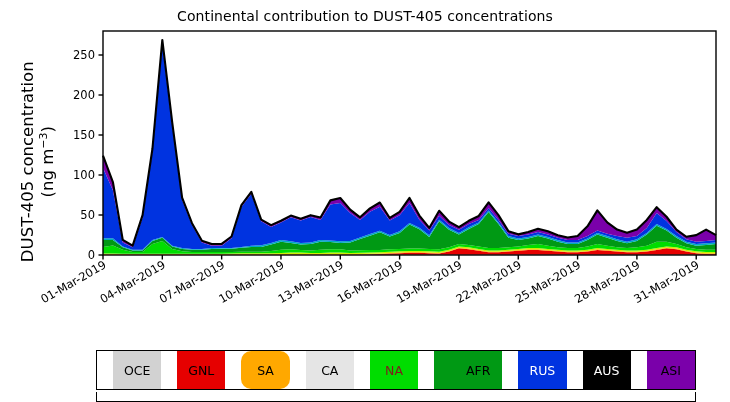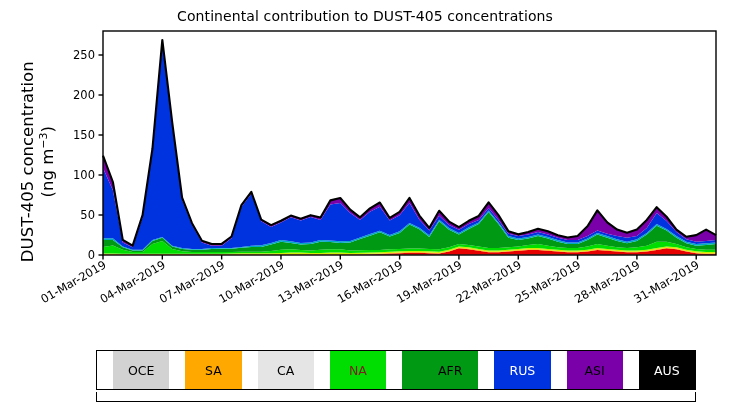--- a/index.html
+++ b/index.html
@@ -75,23 +75,24 @@
       <line x1="577.5806451612902" y1="255" x2="577.5806451612902" y2="259.5" stroke="#000" stroke-width="1.4"></line>
       <text x="0" y="0" text-anchor="end" class="xtickl" transform="translate(581.6,267) rotate(-30)">25-Mar-2019</text>
       <line x1="636.9032258064516" y1="255" x2="636.9032258064516" y2="259.5" stroke="#000" stroke-width="1.4"></line>
       <text x="0" y="0" text-anchor="end" class="xtickl" transform="translate(640.9,267) rotate(-30)">28-Mar-2019</text>
       <line x1="696.2258064516129" y1="255" x2="696.2258064516129" y2="259.5" stroke="#000" stroke-width="1.4"></line>
       <text x="0" y="0" text-anchor="end" class="xtickl" transform="translate(700.2,267) rotate(-30)">31-Mar-2019</text>
     </svg>
 
   <div class="legend-wrap">
       <div class="lg-cell" style="background: rgb(210, 210, 210); color: rgb(0, 0, 0);">OCE</div>
-      <div class="lg-cell" style="background: rgb(255, 168, 0); color: rgb(0, 0, 0);">SA</div>
+      <div class="lg-cell" style="background: rgb(230, 0, 0); color: rgb(0, 0, 0);">GNL</div>
+      <div class="lg-cell" style="background: rgb(255, 168, 0); color: rgb(0, 0, 0); border-radius: 10px;">SA</div>
       <div class="lg-cell" style="background: #e5e5e5; color: rgb(0, 0, 0);">CA</div>
       <div class="lg-cell" style="background: rgb(0, 221, 0); color: #7f1d1d;">NA</div>
       <div class="lg-cell" style="background: rgb(0, 153, 20); color: rgb(0, 0, 0); padding-left: 20px;">AFR</div>
       <div class="lg-cell" style="background: rgb(0, 51, 224); color: #ffffff;">RUS</div>
+      <div class="lg-cell dark" style="background: rgb(0, 0, 0); color: rgb(255, 255, 255);">AUS</div>
       <div class="lg-cell" style="background: rgb(122, 0, 170); color: rgb(0, 0, 0);">ASI</div>
-      <div class="lg-cell dark" style="background: rgb(0, 0, 0); color: rgb(255, 255, 255);">AUS</div>
     </div>
   <div class="axis2"></div>
 
 </div>
 
 </body></html>

